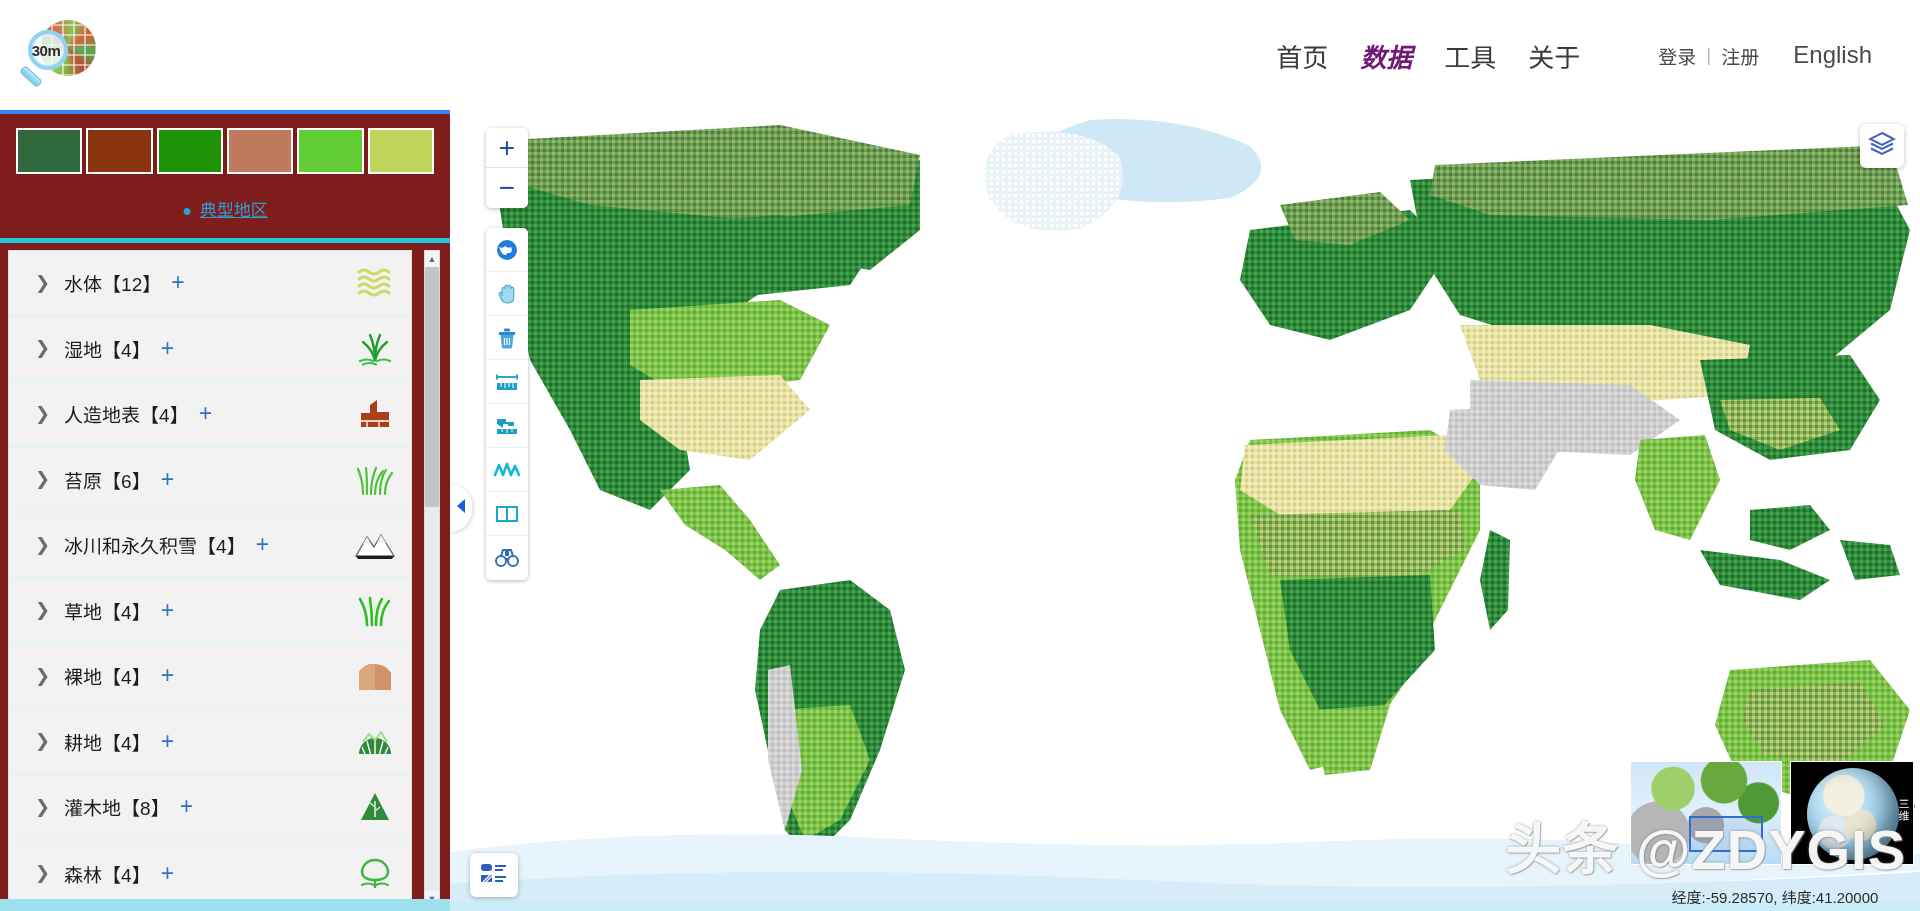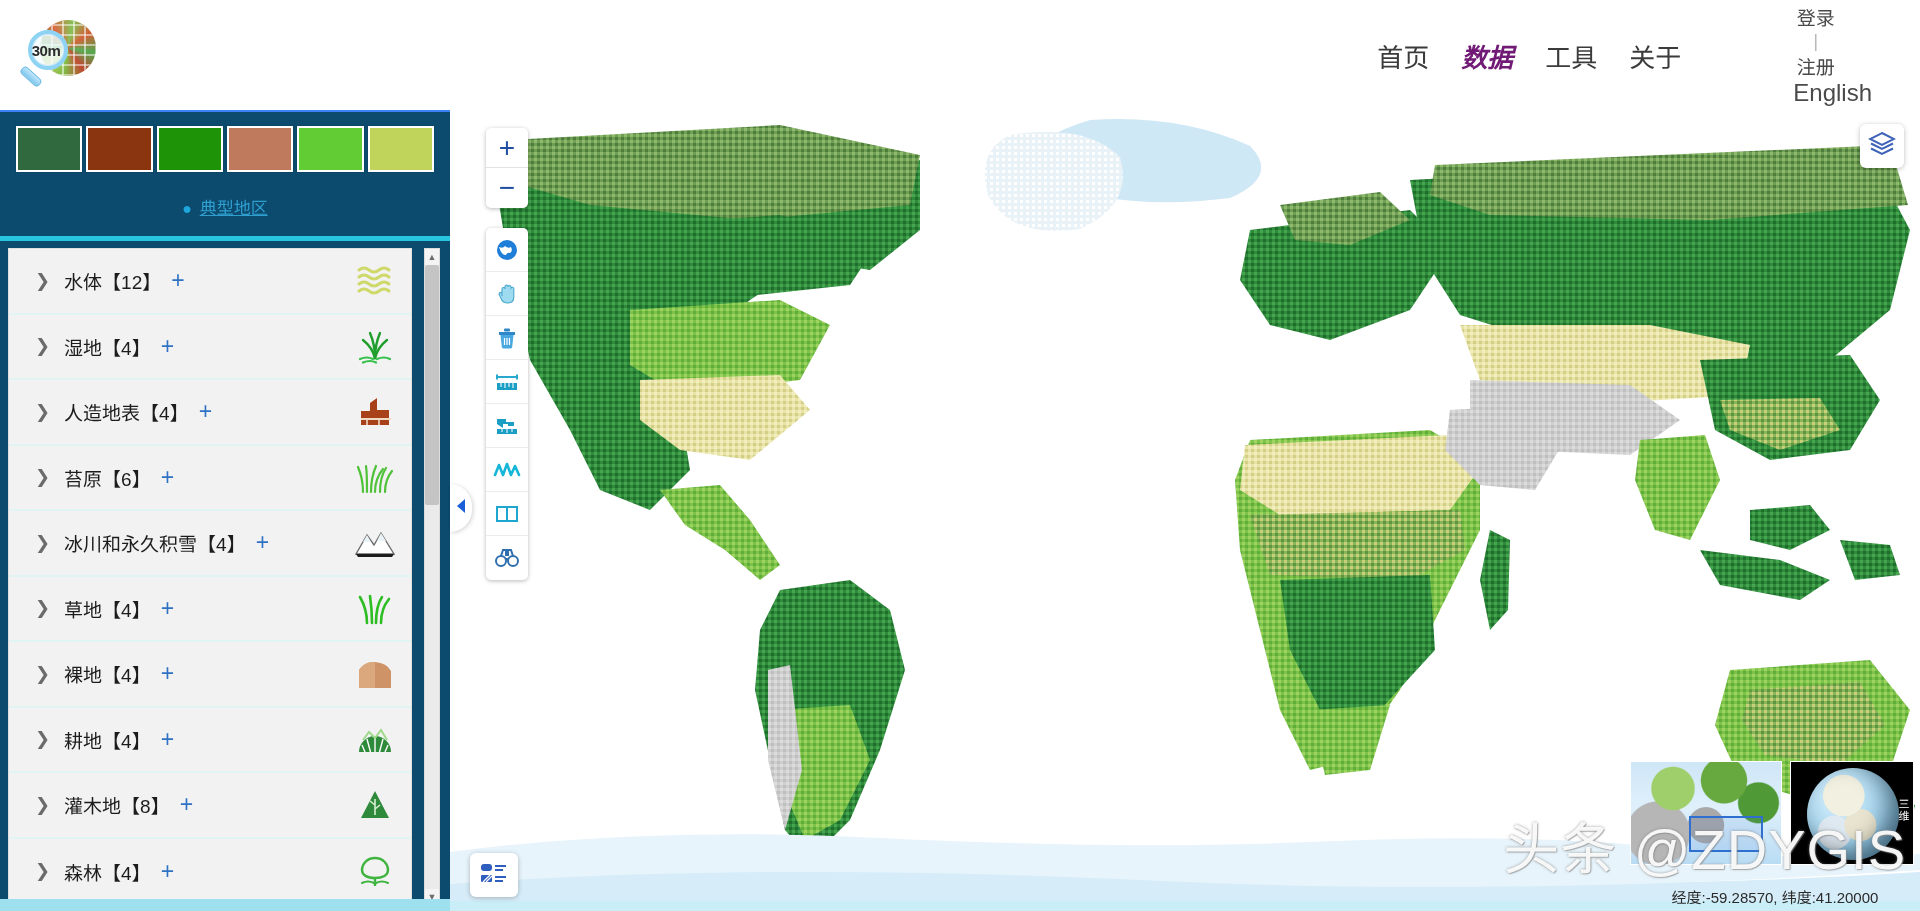--- a/index.html
+++ b/index.html
@@ -63,32 +63,32 @@
     font-family: "Liberation Sans", sans-serif;
   }
 
   #nav-main { margin-left: auto; display: flex; align-items: center; }
   .nav-item {
     font-size: 26px; color: #3b3b3b; margin: 0 14px; cursor: pointer;
     padding: 4px 2px; white-space: nowrap;
   }
   .nav-item.active { color: #701a75; font-weight: 700; font-style: italic; }
 
-  #nav-auth { display: flex; align-items: center; margin-left: 62px; margin-right: 48px; flex-direction: column; }
+  #nav-auth { display: flex; align-items: center; margin-left: 62px; margin-right: 48px; }
   .auth-link { font-size: 19px; color: #4a4a4a; cursor: pointer; white-space: nowrap; }
   #auth-sep { font-size: 19px; color: #b9b9b9; margin: 0 10px; }
   #lang-link { font-size: 24px; color: #4a4a4a; margin-left: 34px; cursor: pointer; }
 
   
   #sidebar {
     position: absolute; left: 0; top: 110px;
     width: 450px; height: 801px;
-    background: #0c4a6e;
+    background: #7f1d1d;
     z-index: 30;
-    border-top: 2px solid #3b82f6;
+    border-top: 4px solid #3b82f6;
   }
   #swatch-row {
     display: flex; gap: 4px; padding: 14px 16px 0 16px;
   }
   .swatch {
     width: 68px; height: 46px;
     border: 2px solid #ffffff;
     box-shadow: 0 0 0 1px rgba(0,0,0,0.05);
   }
   #typical-region {
@@ -264,21 +264,21 @@
     position: absolute; left: 0; bottom: 4px; width: 290px;
     text-align: center;
     font-size: 15px; color: #2b2b2b;
     background: rgba(255,255,255,0.0);
     white-space: nowrap;
   }
 
   
   #watermark {
     position: absolute; right: 14px; bottom: 26px;
-    font-size: 56px; font-weight: 400; color: rgba(255,255,255,0.92);
+    font-size: 56px; font-weight: 700; color: rgba(255,255,255,0.92);
     text-shadow: 0 0 3px rgba(120,120,120,0.75), 1px 1px 0 rgba(150,150,150,0.55);
     letter-spacing: 1px; white-space: nowrap; z-index: 25; pointer-events: none;
   }
 
   #map-bottom-strip {
     position: absolute; left: 0; bottom: 0; width: 1470px; height: 10px;
     background: #c9eef8;
   }
   #sidebar-bottom-strip {
     position: absolute; left: 0; bottom: 0; width: 450px; height: 12px;

